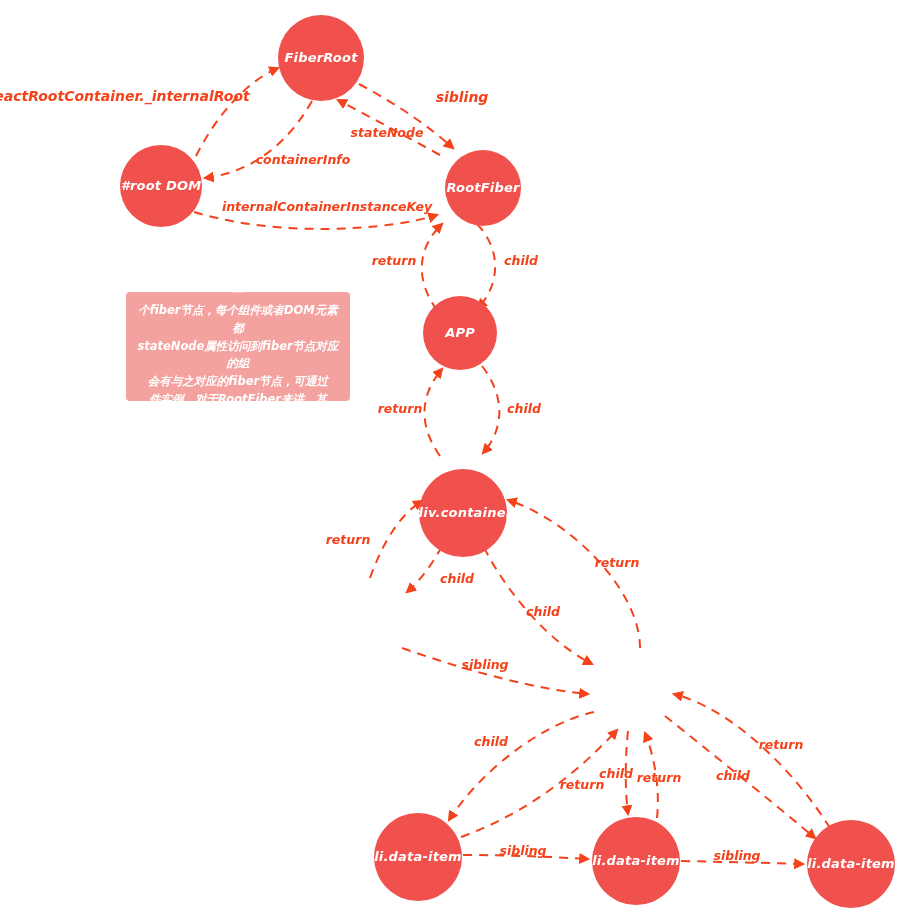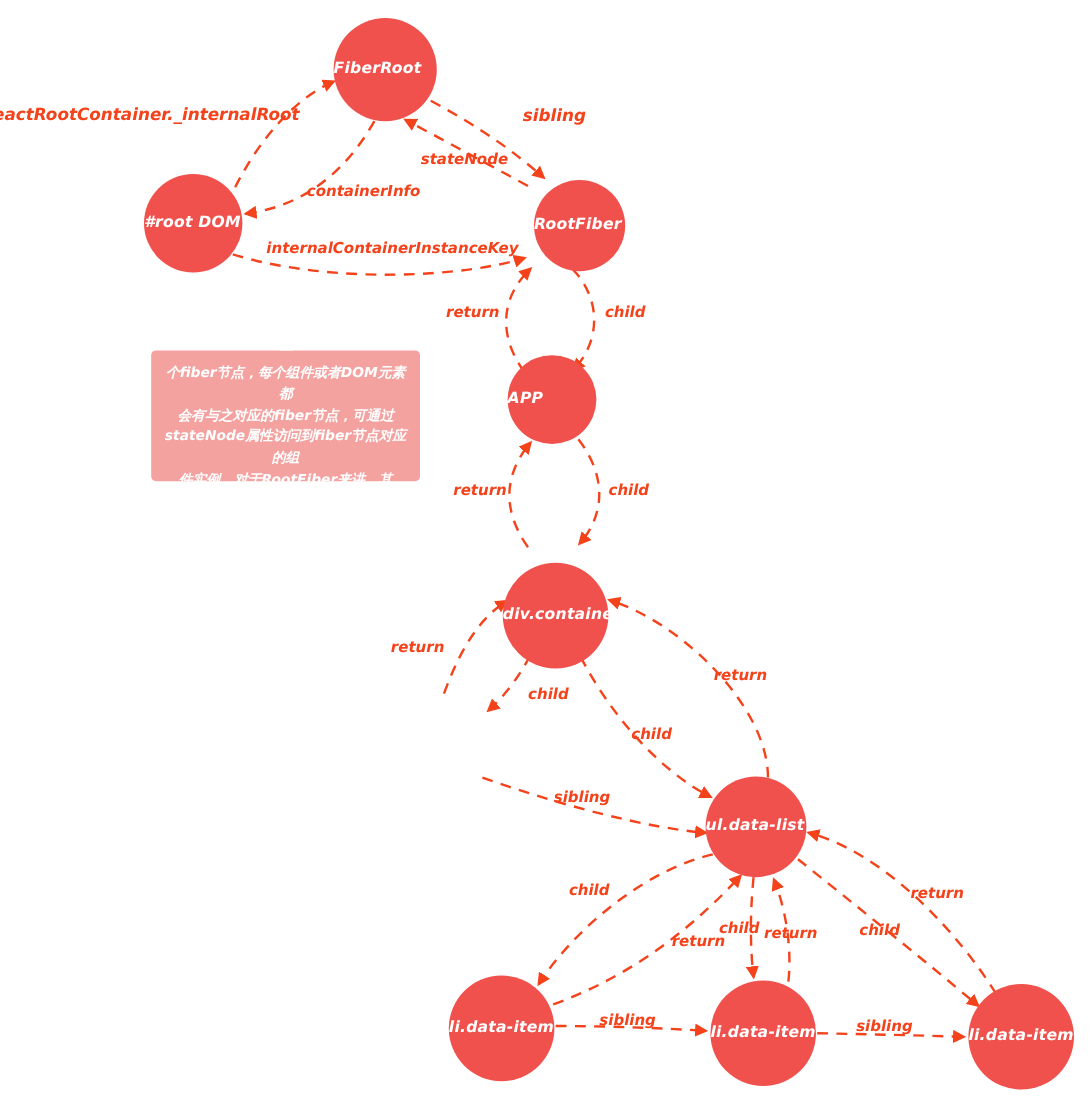--- a/index.html
+++ b/index.html
@@ -24,21 +24,21 @@
     top: 0;
     width: 910px;
     height: 918px;
   }
   .node {
     position: absolute;
     border-radius: 50%;
     background: #f0514c;
     display: flex;
     align-items: center;
-    justify-content: flex-start;
+    justify-content: center;
     box-sizing: border-box;
   }
   .node-label {
     color: #ffffff;
     font-size: 13px;
     font-style: italic;
     font-weight: 600;
     letter-spacing: 0.2px;
     text-align: center;
     line-height: 1.1;
@@ -144,23 +144,20 @@
     <span class="node-label">#root DOM</span>
   </div>
   <div class="node" style="left:445px; top:150px; width:76px; height:76px;">
     <span class="node-label">RootFiber</span>
   </div>
   <div class="node" style="left:423px; top:296px; width:74px; height:74px;">
     <span class="node-label">APP</span>
   </div>
   <div class="node" style="left:419px; top:469px; width:88px; height:88px;">
     <span class="node-label">div.container</span>
-  </div>
-  <div class="node" style="left:588px; top:647px; width:84px; height:84px;">
-    <span class="node-label">ul.data-list</span>
   </div>
   <div class="node" style="left:374px; top:813px; width:88px; height:88px;">
     <span class="node-label">li.data-item</span>
   </div>
   <div class="node" style="left:592px; top:817px; width:88px; height:88px;">
     <span class="node-label">li.data-item</span>
   </div>
   <div class="node" style="left:807px; top:820px; width:88px; height:88px;">
     <span class="node-label">li.data-item</span>
   </div>
@@ -185,20 +182,20 @@
   <span class="edge-label" style="left:659px; top:777px;">return</span>
   <span class="edge-label" style="left:733px; top:775px;">child</span>
   <span class="edge-label" style="left:781px; top:744px;">return</span>
   <span class="edge-label" style="left:523px; top:850px;">sibling</span>
   <span class="edge-label" style="left:737px; top:855px;">sibling</span>
 
   <div class="note-box" style="left:126px; top:292px; width:224px; height:109px;">
     <div class="note-text">
       <div>图中APP组件及以下的每个圆圈均代表一</div>
       <div>个fiber节点，每个组件或者DOM元素都</div>
+      <div>stateNode属性访问到fiber节点对应的组</div>
       <div>会有与之对应的fiber节点，可通过</div>
-      <div>stateNode属性访问到fiber节点对应的组</div>
       <div>件实例，对于RootFiber来讲，其</div>
       <div>stateNode属性指向FiberRoot</div>
     </div>
   </div>
 
 </div>
 
 </body></html>

